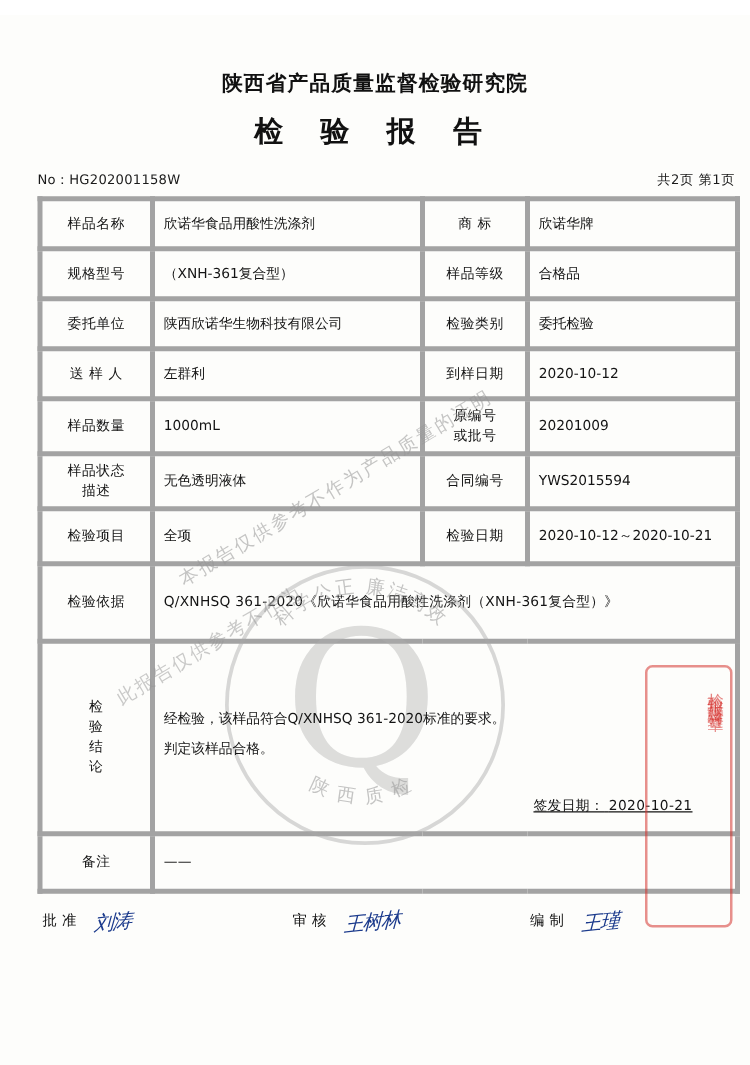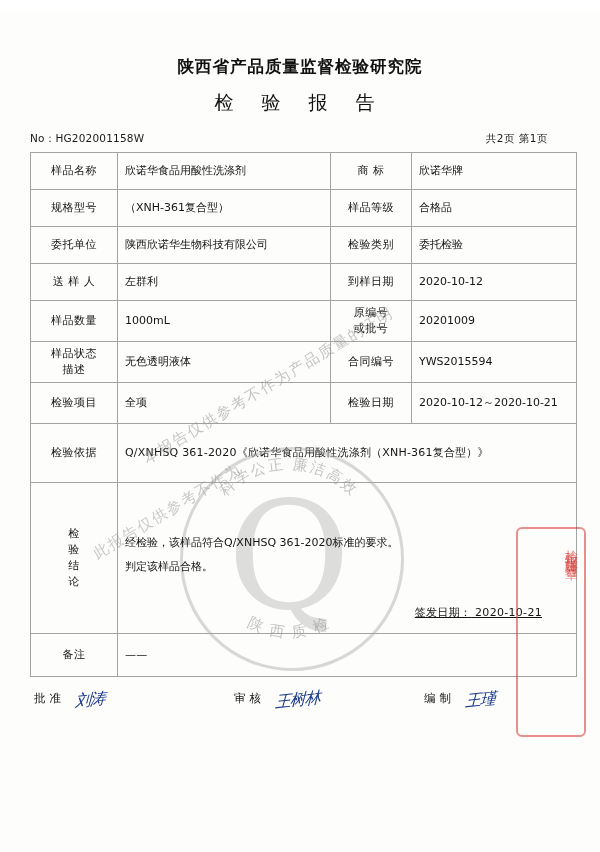--- a/index.html
+++ b/index.html
@@ -27,28 +27,28 @@
     text-align: center;
   }
   .org-name {
     font-size: 16.5px;
     font-weight: bold;
     letter-spacing: 1px;
     color: #111;
   }
   .report-title {
     margin-top: 12px;
-    font-size: 19px;
-    font-weight: normal;
+    font-size: 23px;
+    font-weight: bold;
     letter-spacing: 11px;
     color: #111;
   }
   .meta-row {
     margin-top: 16px;
-    padding: 0 52px 0 30px;
+    padding: 0 12px 0 30px;
     display: flex;
     justify-content: space-between;
     align-items: flex-end;
     font-size: 10.5px;
     color: #1a1a1a;
   }
   .meta-no {
     letter-spacing: 0.2px;
   }
   .meta-no .no-label { font-size: 10.5px; }
@@ -59,21 +59,21 @@
     margin: 6px 30px 0 30px;
     position: relative;
   }
   table.report {
     width: 540px;
     border-collapse: collapse;
     table-layout: fixed;
     background: transparent;
   }
   table.report td {
-    border: 1px solid #a3a3a3;
+    border: 4px solid #a3a3a3;
     font-size: 11px;
     padding: 0 7px;
     vertical-align: middle;
     line-height: 1.45;
     color: #141414;
     background: transparent;
   }
   .lbl {
     width: 72px;
     text-align: center;

